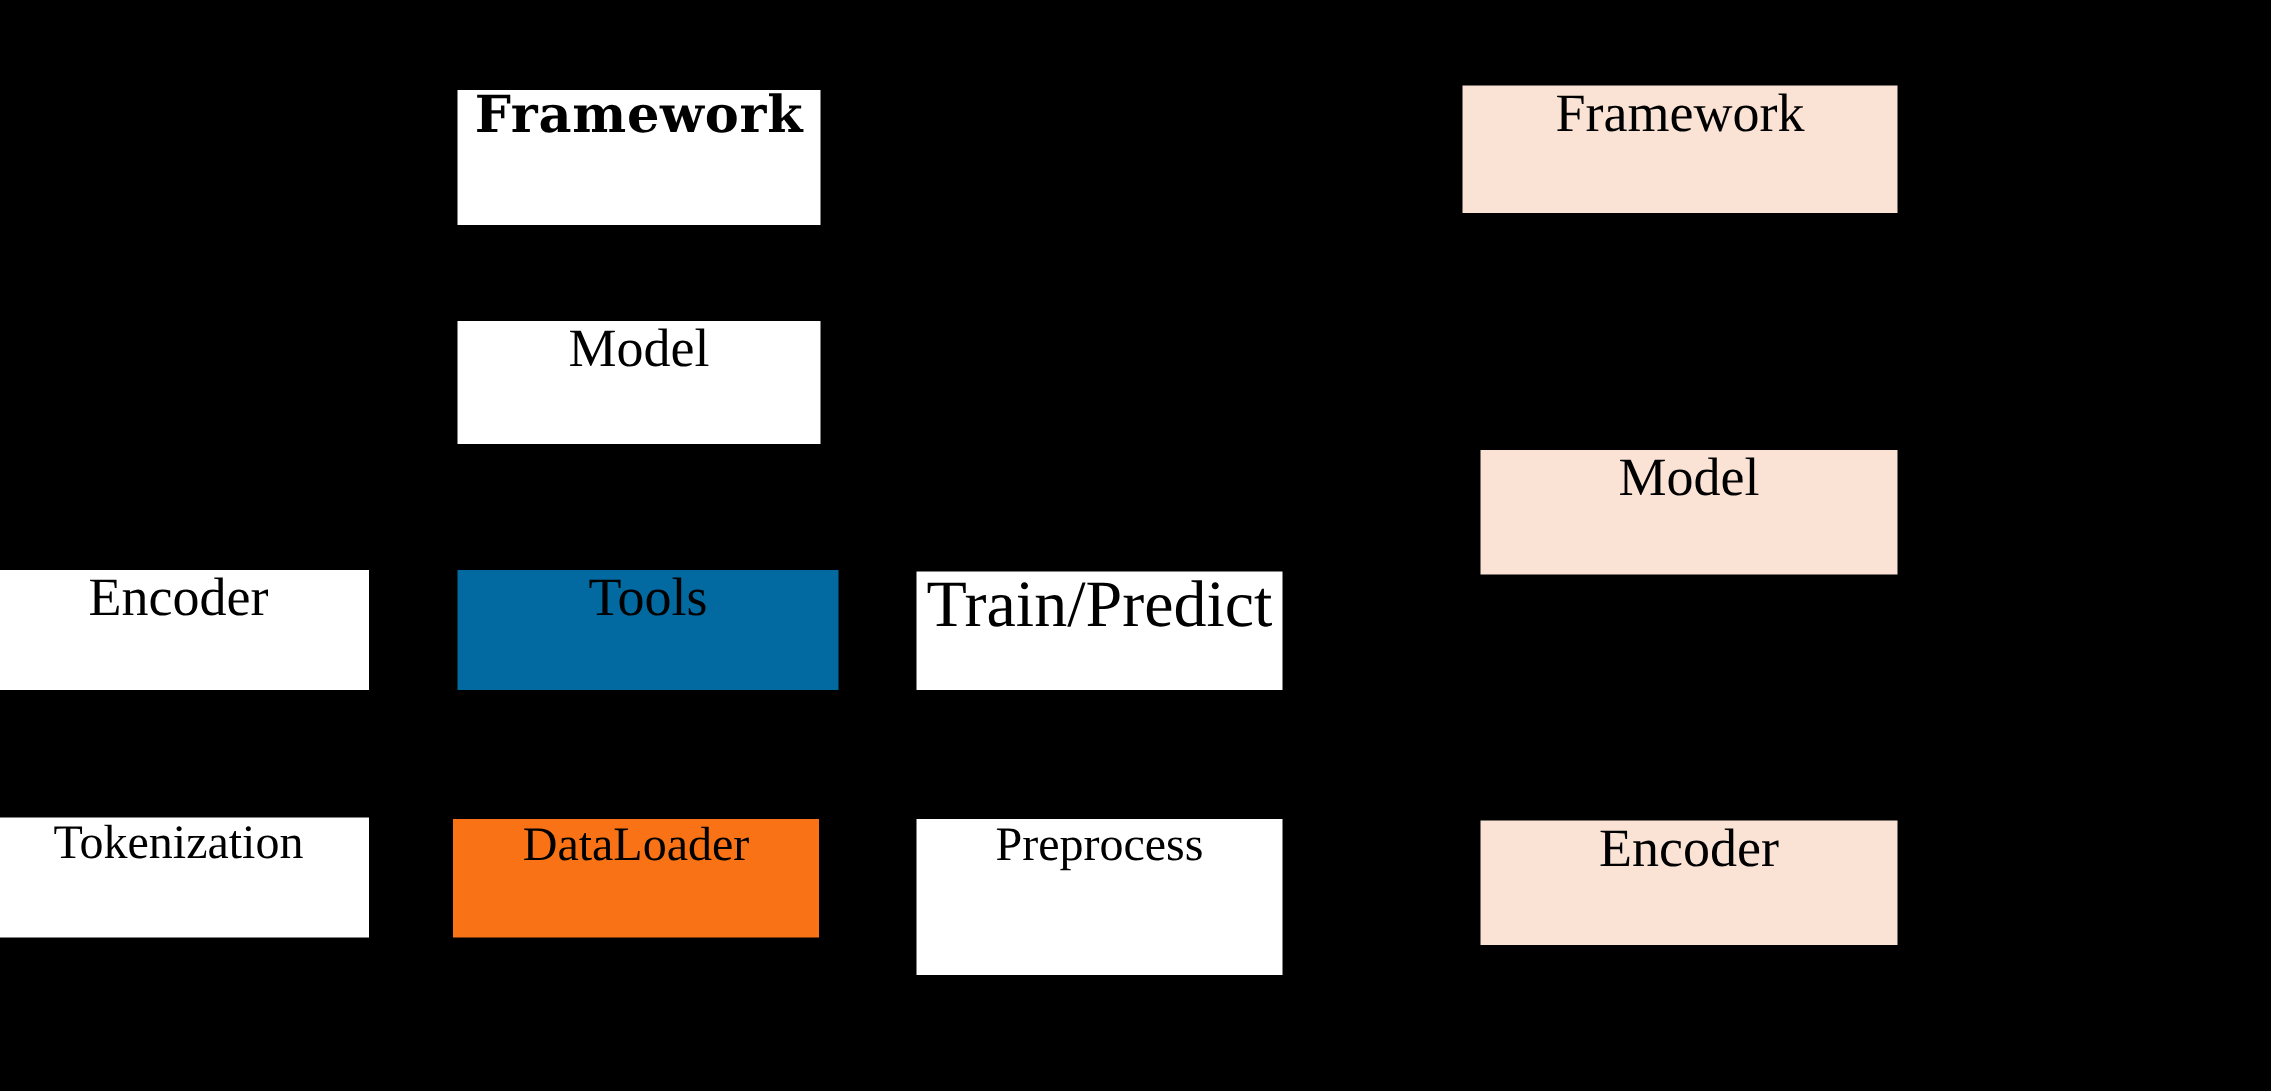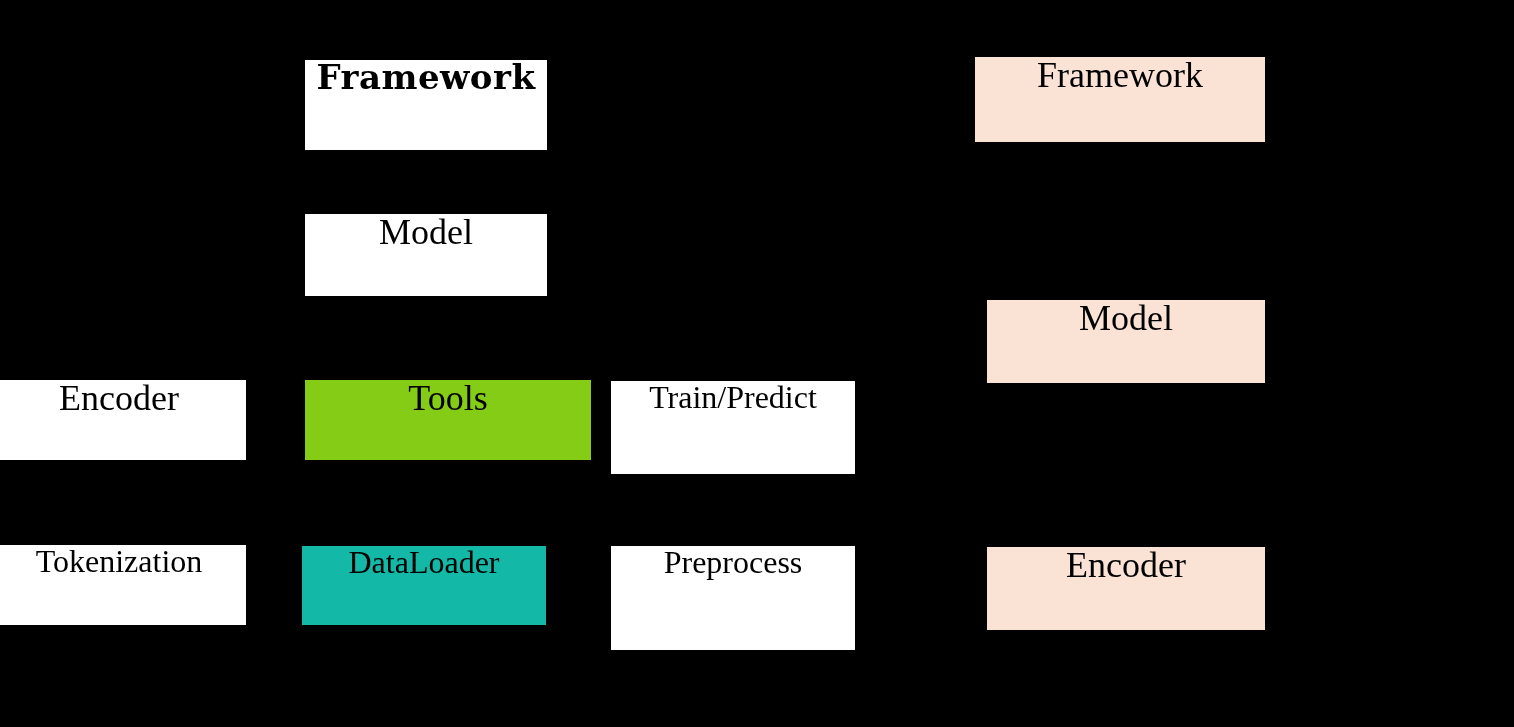--- a/index.html
+++ b/index.html
@@ -54,30 +54,30 @@
 <div id="canvas" style="width: 1514px; height: 727px; background: rgb(0, 0, 0);">
     <div class="node white slab" style="left: 305px; top: 60px; width: 242px; height: 90px; font-size: 34px; background: rgb(255, 255, 255);">
       <span class="node-label">Framework</span>
     </div>
     <div class="node white" style="left: 305px; top: 214px; width: 242px; height: 82px; font-size: 36px; background: rgb(255, 255, 255);">
       <span class="node-label">Model</span>
     </div>
     <div class="node white" style="left: -8px; top: 380px; width: 254px; height: 80px; font-size: 36px; background: rgb(255, 255, 255);">
       <span class="node-label">Encoder</span>
     </div>
-    <div class="node white" style="left: 305px; top: 380px; width: 286px; height: 80px; font-size: 36px; background: #84cc16;">
+    <div class="node white" style="left: 305px; top: 380px; width: 254px; height: 80px; font-size: 36px; background: #0369a1;">
       <span class="node-label">Tools</span>
     </div>
-    <div class="node white" style="left: 611px; top: 381px; width: 244px; height: 93px; font-size: 32px; background: rgb(255, 255, 255);">
+    <div class="node white" style="left: 611px; top: 381px; width: 244px; height: 79px; font-size: 44px; background: rgb(255, 255, 255);">
       <span class="node-label">Train/Predict</span>
     </div>
     <div class="node white" style="left: -8px; top: 545px; width: 254px; height: 80px; font-size: 32px; background: rgb(255, 255, 255);">
       <span class="node-label">Tokenization</span>
     </div>
-    <div class="node white" style="left: 302px; top: 546px; width: 244px; height: 79px; font-size: 32px; background: #14b8a6;">
+    <div class="node white" style="left: 302px; top: 546px; width: 244px; height: 79px; font-size: 32px; background: #f97316;">
       <span class="node-label">DataLoader</span>
     </div>
     <div class="node white" style="left: 611px; top: 546px; width: 244px; height: 104px; font-size: 32px; background: rgb(255, 255, 255);">
       <span class="node-label">Preprocess</span>
     </div>
     <div class="node peach" style="left: 975px; top: 57px; width: 290px; height: 85px; font-size: 36px; background: rgb(250, 227, 213);">
       <span class="node-label">Framework</span>
     </div>
     <div class="node peach" style="left: 987px; top: 300px; width: 278px; height: 83px; font-size: 36px; background: rgb(250, 227, 213);">
       <span class="node-label">Model</span>

